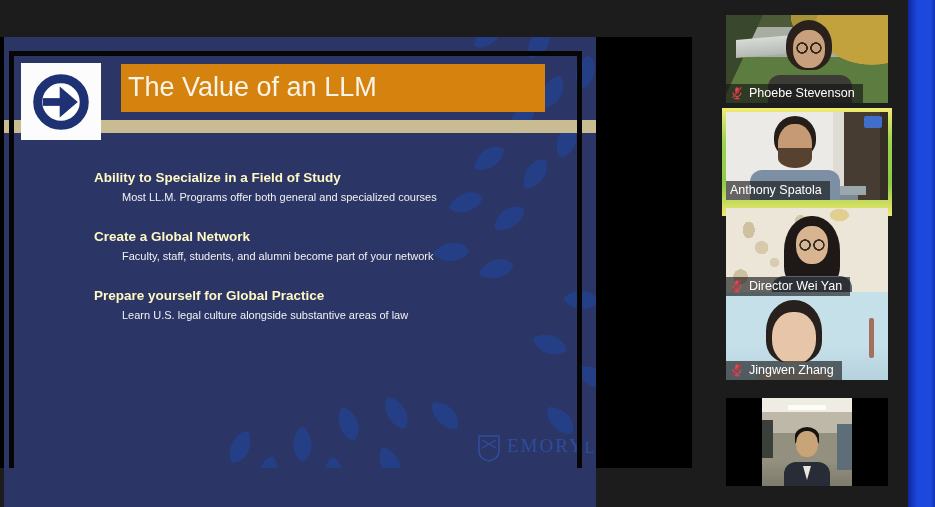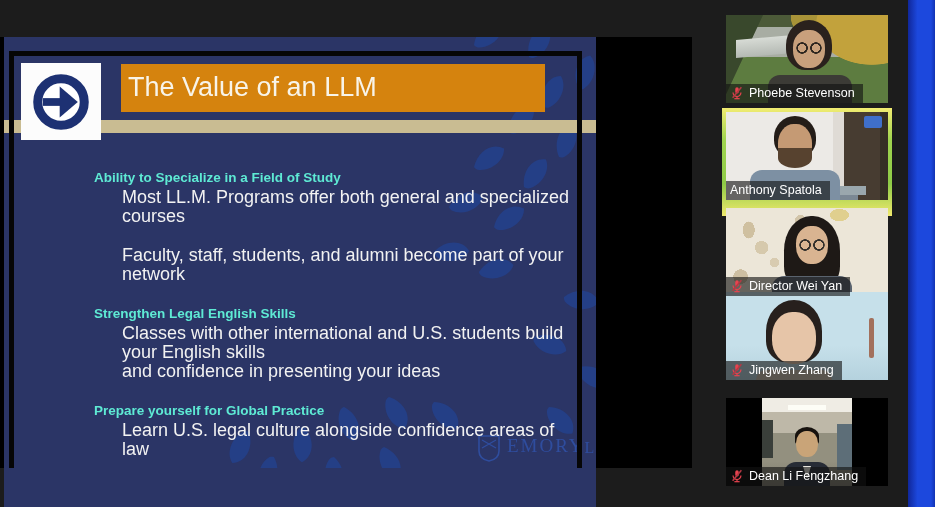--- a/index.html
+++ b/index.html
@@ -13,22 +13,22 @@
   .share{position:absolute;left:0;top:37px;width:692px;height:431px;background:#000}
   .slide{position:absolute;left:4px;top:0;width:592px;height:481px;background:#2b3566;overflow:hidden}
   .leaves{position:absolute;left:0;top:0;z-index:1}
   .stripe{position:absolute;left:0;top:83px;width:592px;height:13px;background:#c9bc92;z-index:2}
   .frame{position:absolute;left:5px;top:14px;width:573px;height:417px;border:5px solid #060606;border-bottom:none;box-sizing:border-box;z-index:4}
   .iconbox{position:absolute;left:17px;top:26px;width:80px;height:77px;background:#fcfcfc;display:flex;align-items:center;justify-content:center;z-index:5}
   .banner{position:absolute;left:117px;top:27px;width:424px;height:48px;background:#d5830e;z-index:3;
           color:#f8f4e9;font-size:27px;line-height:47px;padding-left:7px;box-sizing:border-box;white-space:nowrap}
   .content{position:absolute;left:90px;top:131px;width:478px;color:#f2f2f2;z-index:5}
   .sec{margin-bottom:20px}
-  .sec .h{font-size:13.5px;font-weight:bold;line-height:20px;color:#5eead4}
-  .sec .l{font-size:18px;line-height:19px;padding-left:28px}
+  .sec .h{font-size:13.5px;font-weight:bold;line-height:20px;color:#fef9c3}
+  .sec .l{font-size:11px;line-height:19px;padding-left:28px}
   .logo{position:absolute;left:474px;top:398px;z-index:3;display:flex;align-items:flex-start;gap:7px;color:#2f4d9e}
   .logo .txt{display:flex;flex-direction:row;align-items:center}
   .logo .l1{font-family:"Liberation Serif",serif;font-size:19px;letter-spacing:2px;line-height:22px}
   .logo .l2{font-family:"Liberation Serif",serif;font-size:16px;letter-spacing:3px;line-height:18px;margin-top:3px}
 
   
   .tile{position:absolute;left:726px;width:162px;height:88px;overflow:hidden;background:#111}
   .t1{top:15px}.t3{top:208px}.t4{top:292px}.t5{top:398px}
   .active-wrap{position:absolute;left:722px;top:108px;width:170px;height:108px;
        background:linear-gradient(180deg,#f2ec72 0,#9fd44f 30%,#8ecb47 70%,#f0e96d 100%)}
@@ -157,30 +157,26 @@
     <div class="banner">
       <span>The Value of an LLM</span>
     </div>
 
     <div class="content">
       <div class="sec">
         <div class="h">Ability to Specialize in a Field of Study</div>
         <div class="l">Most LL.M. Programs offer both general and specialized courses</div>
       </div>
       <div class="sec">
+        <div class="h">Create a Global Network</div>
         <div class="l">Faculty, staff, students, and alumni become part of your network</div>
-      </div>
-      <div class="sec">
-        <div class="h">Strengthen Legal English Skills</div>
-        <div class="l">Classes with other international and U.S. students build your English skills</div>
-        <div class="l">and confidence in presenting your ideas</div>
       </div>
       <div class="sec">
         <div class="h">Prepare yourself for Global Practice</div>
-        <div class="l">Learn U.S. legal culture alongside confidence areas of law</div>
+        <div class="l">Learn U.S. legal culture alongside substantive areas of law</div>
       </div>
     </div>
 
     <div class="logo">
       <svg width="22" height="27" viewBox="0 0 22 27">
         <path d="M1 1 H21 V16 C21 22 16 25 11 26 C6 25 1 22 1 16 Z" fill="none" stroke="#2f4d9e" stroke-width="1.6"></path>
         <path d="M4 5 L18 13 M18 5 L4 13" stroke="#2f4d9e" stroke-width="1.4"></path>
       </svg>
       <div class="txt">
         <span class="l1">EMORY</span>
@@ -260,25 +256,15 @@
 <div class="tile t5 p5">
   <div class="p5-video">
     <div class="p5-light"></div>
     <div class="p5-shelf"></div>
     <div class="p5-clothes"></div>
   </div>
   <div class="hair"></div>
   <div class="face"></div>
   <div class="torso"></div>
   <div class="shirt"></div>
-  <div class="nbar">
-    <svg width="14" height="14" viewBox="0 0 16 16">
-      <rect x="6" y="1.5" width="4" height="7" rx="2" fill="#e8434f"></rect>
-      <path d="M3.5 7.5 a4.5 4.5 0 0 0 9 0" stroke="#e8434f" fill="none" stroke-width="1.4"></path>
-      <line x1="8" y1="12" x2="8" y2="14.5" stroke="#e8434f" stroke-width="1.4"></line>
-      <line x1="5" y1="14.5" x2="11" y2="14.5" stroke="#e8434f" stroke-width="1.4"></line>
-      <line x1="3" y1="13.5" x2="13" y2="1.5" stroke="#b53844" stroke-width="1.8"></line>
-    </svg>
-    <span>Dean Li Fengzhang</span>
-  </div>
 </div>
 
 <div class="bluestripe"></div>
 
 </body></html>

